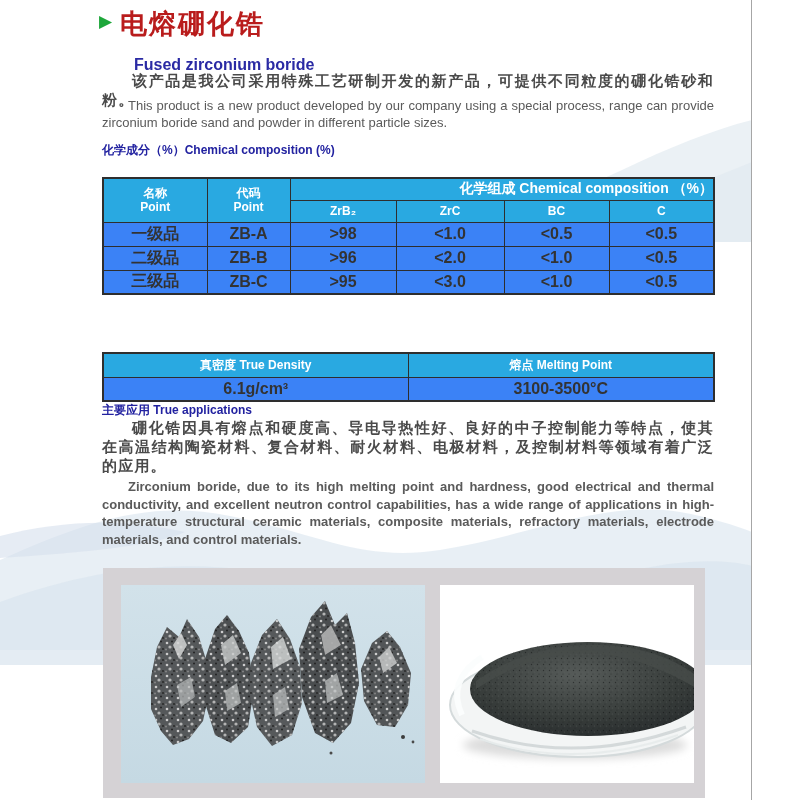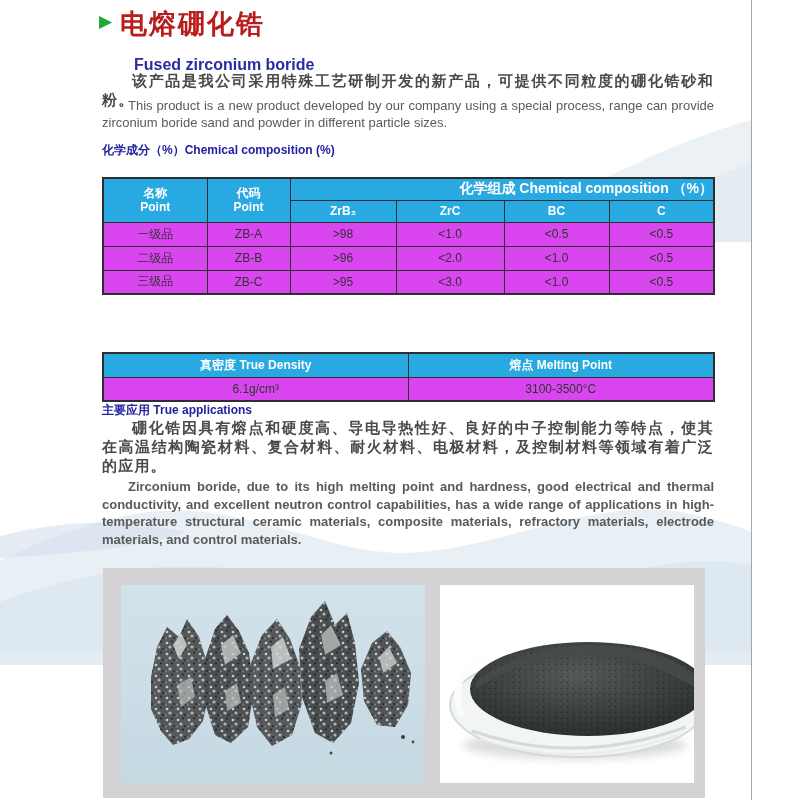--- a/index.html
+++ b/index.html
@@ -25,21 +25,21 @@
   .sec-head{position:absolute;left:102px;margin:0;font-size:12px;font-weight:bold;color:#2222a0;z-index:2;}
   .sec-chem{top:142px;}
   .sec-phys{top:327px;}
   .sec-app{top:402px;}
 
   table.tbl{position:absolute;left:102px;border-collapse:collapse;table-layout:fixed;z-index:2;
             border:2px solid #2e2e2e;padding-left:28px;}
   table.tbl th,table.tbl td{border:1px solid #2e2e2e;text-align:center;vertical-align:middle;
             padding:0;overflow:hidden;}
   table.tbl th{background:#29a9e1;color:#ffffff;font-size:12px;font-weight:bold;}
-  table.tbl td{background:#d946ef;color:#333333;font-size:12px;font-weight:normal;}
+  table.tbl td{background:#3b82f6;color:#333333;font-size:16px;font-weight:bold;}
   .chem{top:177px;width:611px;}
   .chem thead tr{height:22px;}
   .chem tbody tr{height:24px;}
   .chem th.group{font-size:14px;text-align:right;}
   .h-cn,.h-en{display:block;line-height:14px;font-weight:bold;}
   .phys{top:352px;width:611px;}
   .phys tr{height:24px;margin-left:33px;}
 
   .app-cn{top:418px;line-height:19px;}
   .app-en{top:478px;line-height:17.5px;font-weight:bold;}

